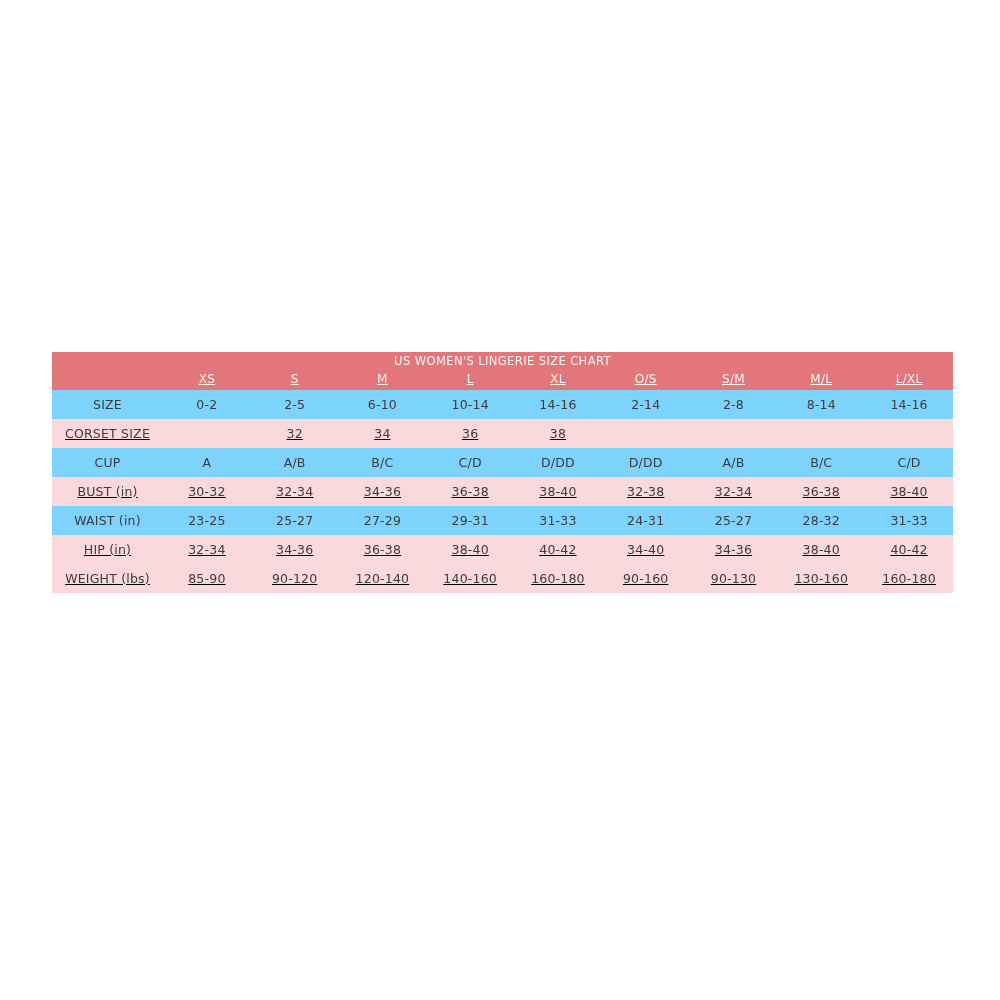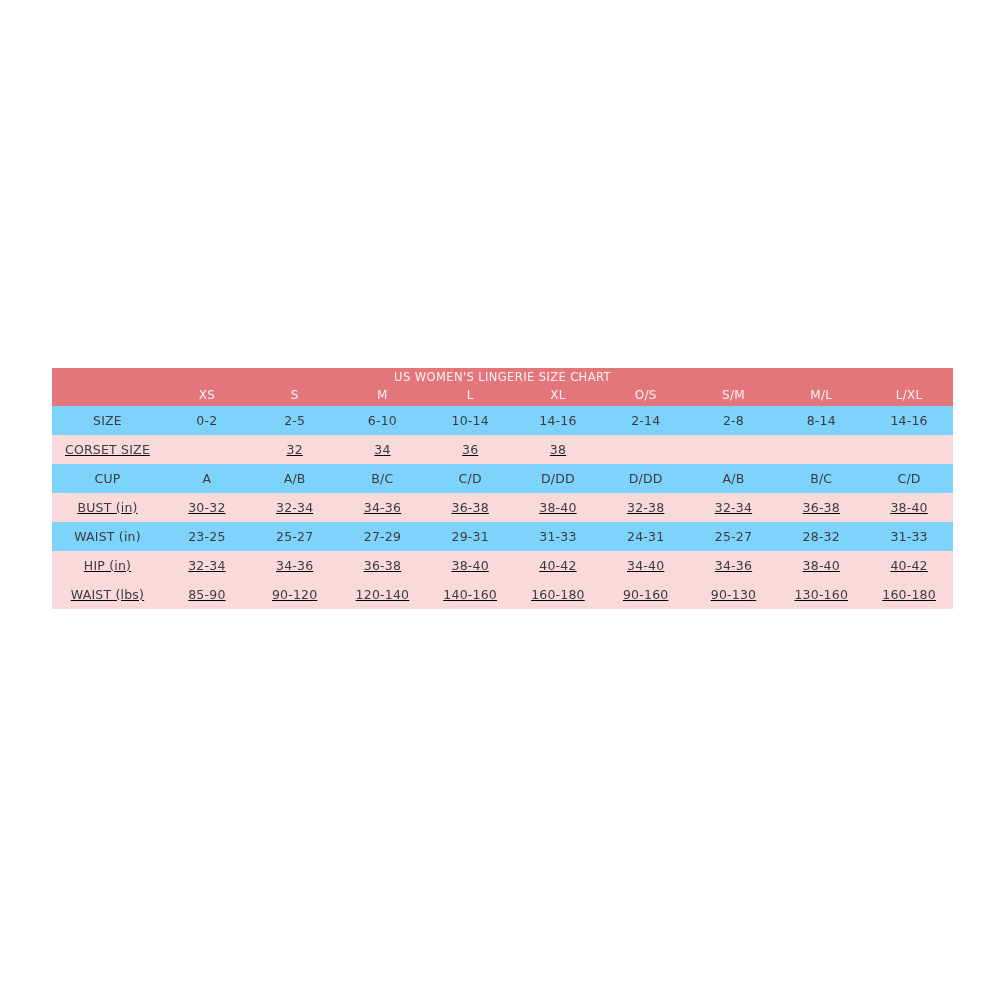--- a/index.html
+++ b/index.html
@@ -11,21 +11,21 @@
   .canvas {
     position: relative;
     width: 1000px;
     height: 1000px;
     background: #ffffff;
     overflow: hidden;
   }
   table.size-table {
     position: absolute;
     left: 52px;
-    top: 368px;
+    top: 352px;
     width: 901px;
     border-collapse: collapse;
     table-layout: fixed;
   }
   col.label-col-def { width: 111px; }
   tr.title-row th {
     background: #e3767b;
     color: #fbf3f3;
     font-size: 11.5px;
     font-weight: normal;
@@ -38,20 +38,21 @@
   tr.header-row th {
     background: #e3767b;
     color: #fbf3f3;
     font-size: 12px;
     font-weight: normal;
     letter-spacing: 0.3px;
     height: 17px;
     padding: 0 0 3px 0;
     text-align: center;
     vertical-align: middle;
+    text-decoration: underline;
   }
   tbody tr { height: 29px; }
   tbody tr.row-white { background: #7dd3fc; }
   tbody tr.row-pink  { background: #f9d9db; text-decoration: underline; }
   tbody th, tbody td {
     font-size: 12.5px;
     font-weight: normal;
     color: #3c3c3c;
     text-align: center;
     vertical-align: middle;
@@ -160,21 +161,21 @@
           <td>34-36</td>
           <td>36-38</td>
           <td>38-40</td>
           <td>40-42</td>
           <td>34-40</td>
           <td>34-36</td>
           <td>38-40</td>
           <td>40-42</td>
         </tr>
         <tr class="row-pink">
-          <th>WAIST (lbs)</th>
+          <th>WEIGHT (lbs)</th>
           <td>85-90</td>
           <td>90-120</td>
           <td>120-140</td>
           <td>140-160</td>
           <td>160-180</td>
           <td>90-160</td>
           <td>90-130</td>
           <td>130-160</td>
           <td>160-180</td>
         </tr>

